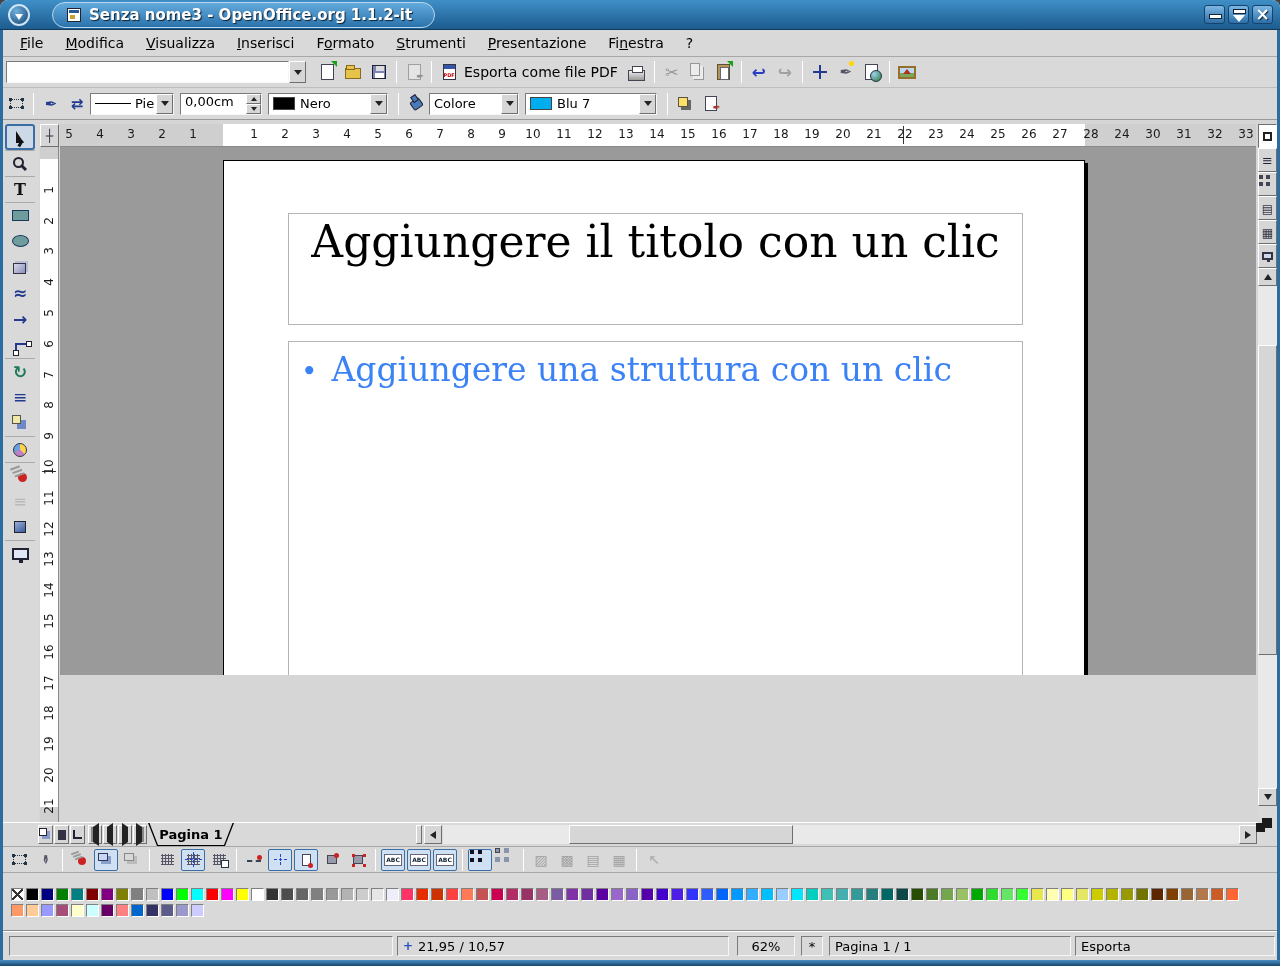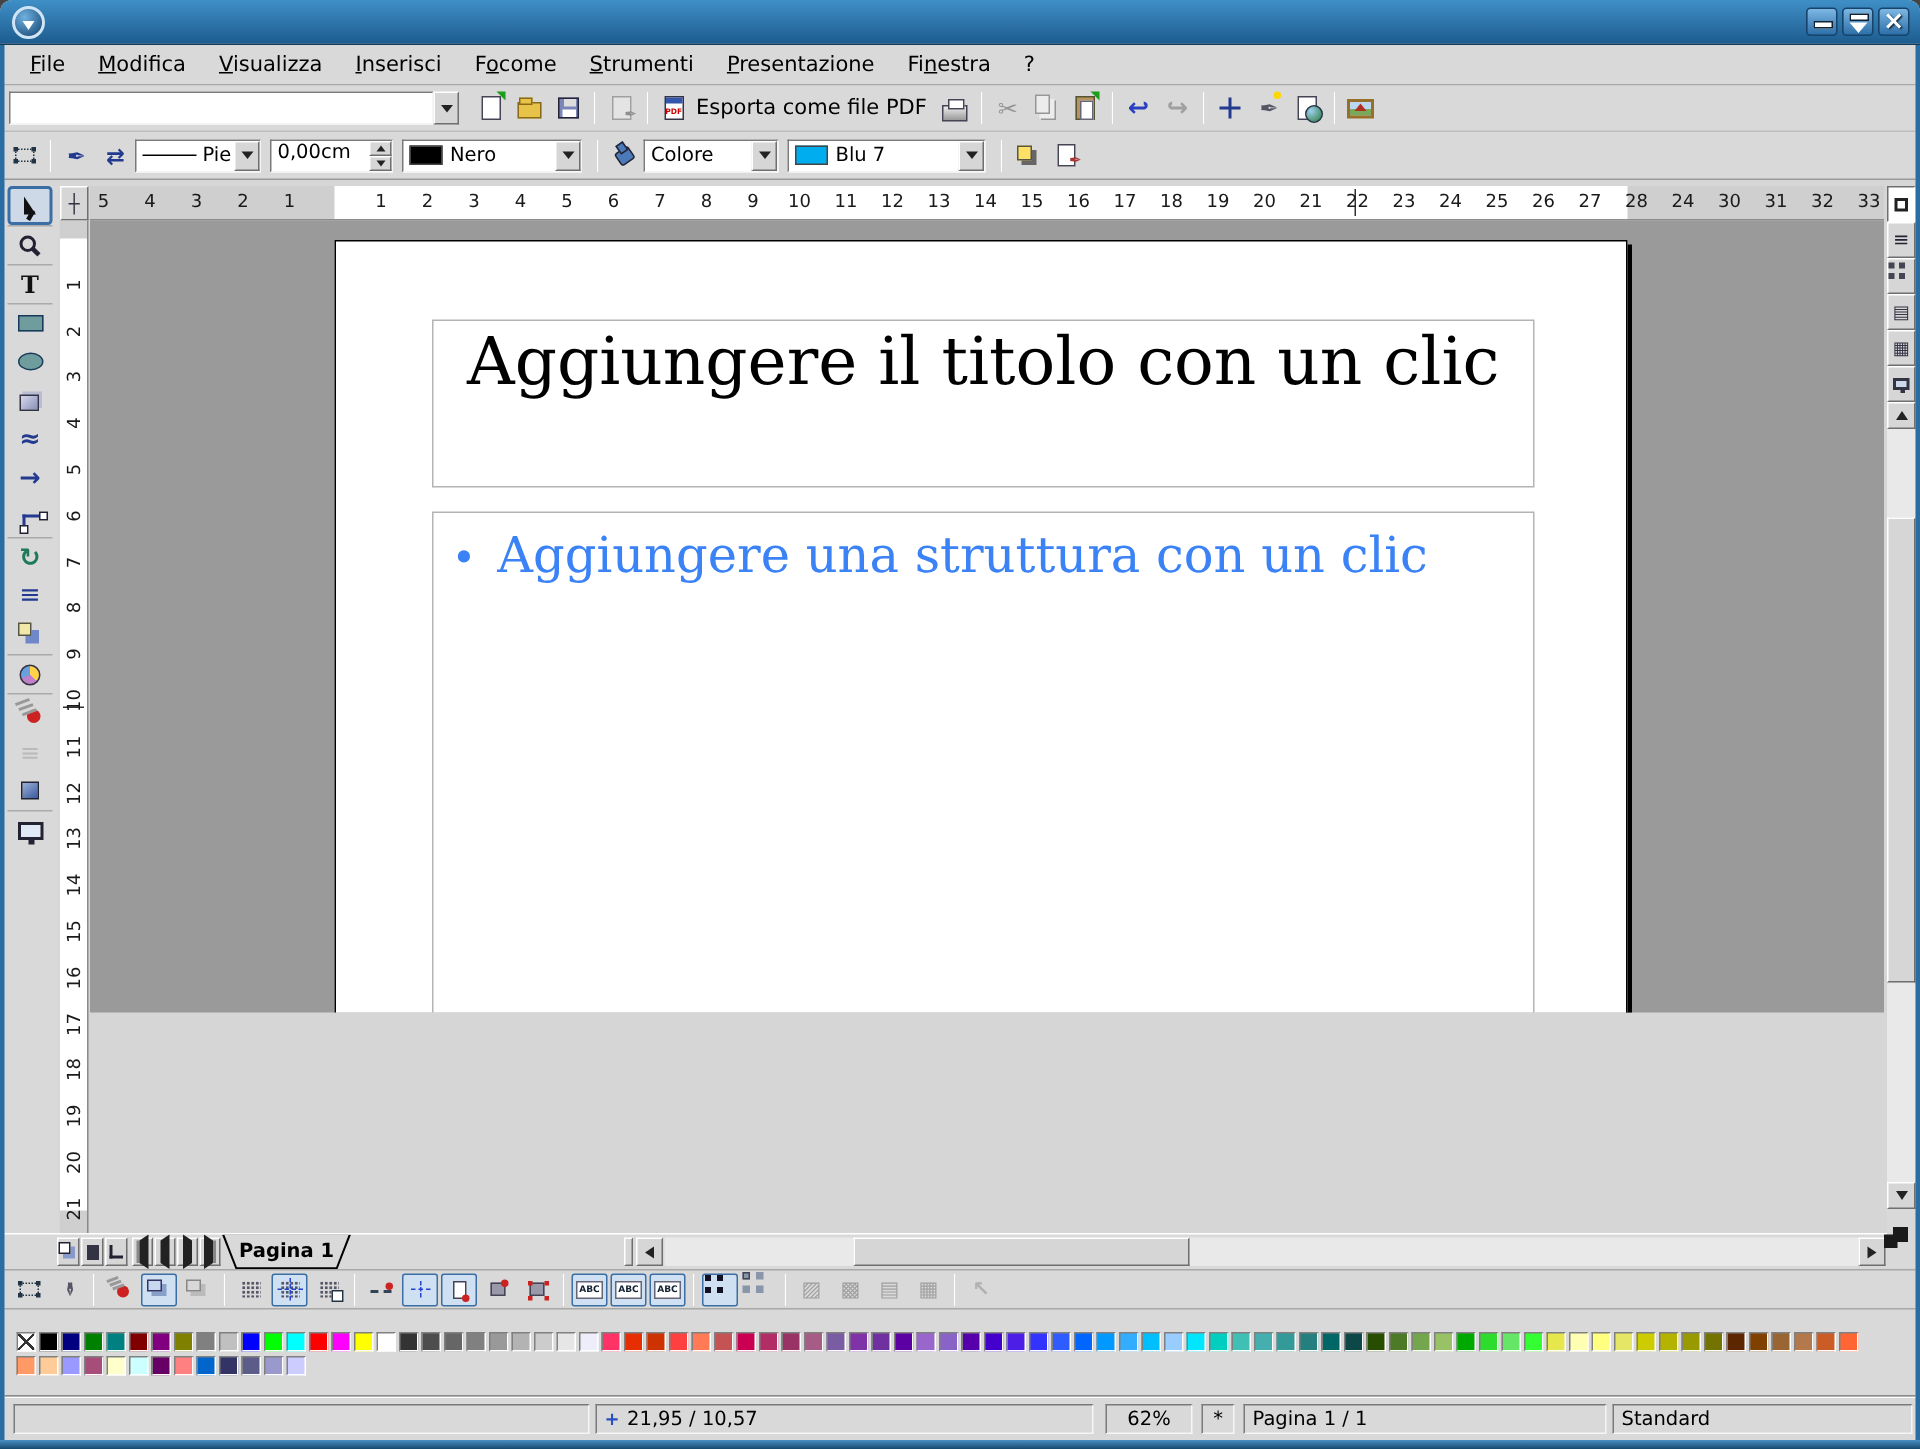--- a/index.html
+++ b/index.html
@@ -275,31 +275,35 @@
 </style>
 </head>
 <body>
 
 <div id="win">
 
   <div class="titlebar">
     <div class="sysbtn">
         <span class="tri"></span>
       </div>
+    <div class="titlepill">
+      <span class="appicon"></span>
+      <span class="apptitle">Senza nome3 - OpenOffice.org 1.1.2-it</span>
+    </div>
     <div class="winbtn wb-min" style="left:1204px;"></div>
     <div class="winbtn wb-max" style="left:1228px;"></div>
     <div class="winbtn wb-close" style="left:1252px;"></div>
   </div>
 
   <div class="menubar" id="menubar">
       <span class="mi"><span></span><span class="u">F</span><span>ile</span></span>
       <span class="mi"><span></span><span class="u">M</span><span>odifica</span></span>
       <span class="mi"><span></span><span class="u">V</span><span>isualizza</span></span>
       <span class="mi"><span></span><span class="u">I</span><span>nserisci</span></span>
-      <span class="mi"><span>F</span><span class="u">o</span><span>come</span></span>
+      <span class="mi"><span>F</span><span class="u">o</span><span>rmato</span></span>
       <span class="mi"><span></span><span class="u">S</span><span>trumenti</span></span>
       <span class="mi"><span></span><span class="u">P</span><span>resentazione</span></span>
       <span class="mi"><span>Fi</span><span class="u">n</span><span>estra</span></span>
       <span class="mi">?</span>
     </div>
 
   <div class="hbar funcbar" id="funcbar">
     <div class="combo">
       <input type="text" value="" style="">
       <span class="ddbtn"></span>
@@ -797,20 +801,20 @@
     <div class="sfield" style="left:734px;width:58px;justify-content:center;">
       <span>62%</span>
     </div>
     <div class="sfield" style="left:798px;width:22px;justify-content:center;">
       <span>*</span>
     </div>
     <div class="sfield" style="left:826px;width:242px;">
       <span>Pagina 1 / 1</span>
     </div>
     <div class="sfield" style="left:1072px;width:200px;">
-      <span>Standard</span>
+      <span>Esporta</span>
     </div>
   </div>
 
   <div class="frame-side frame-left"></div>
   <div class="frame-side frame-right"></div>
   <div class="frame-bottom"></div>
 </div>
 
 </body></html>

